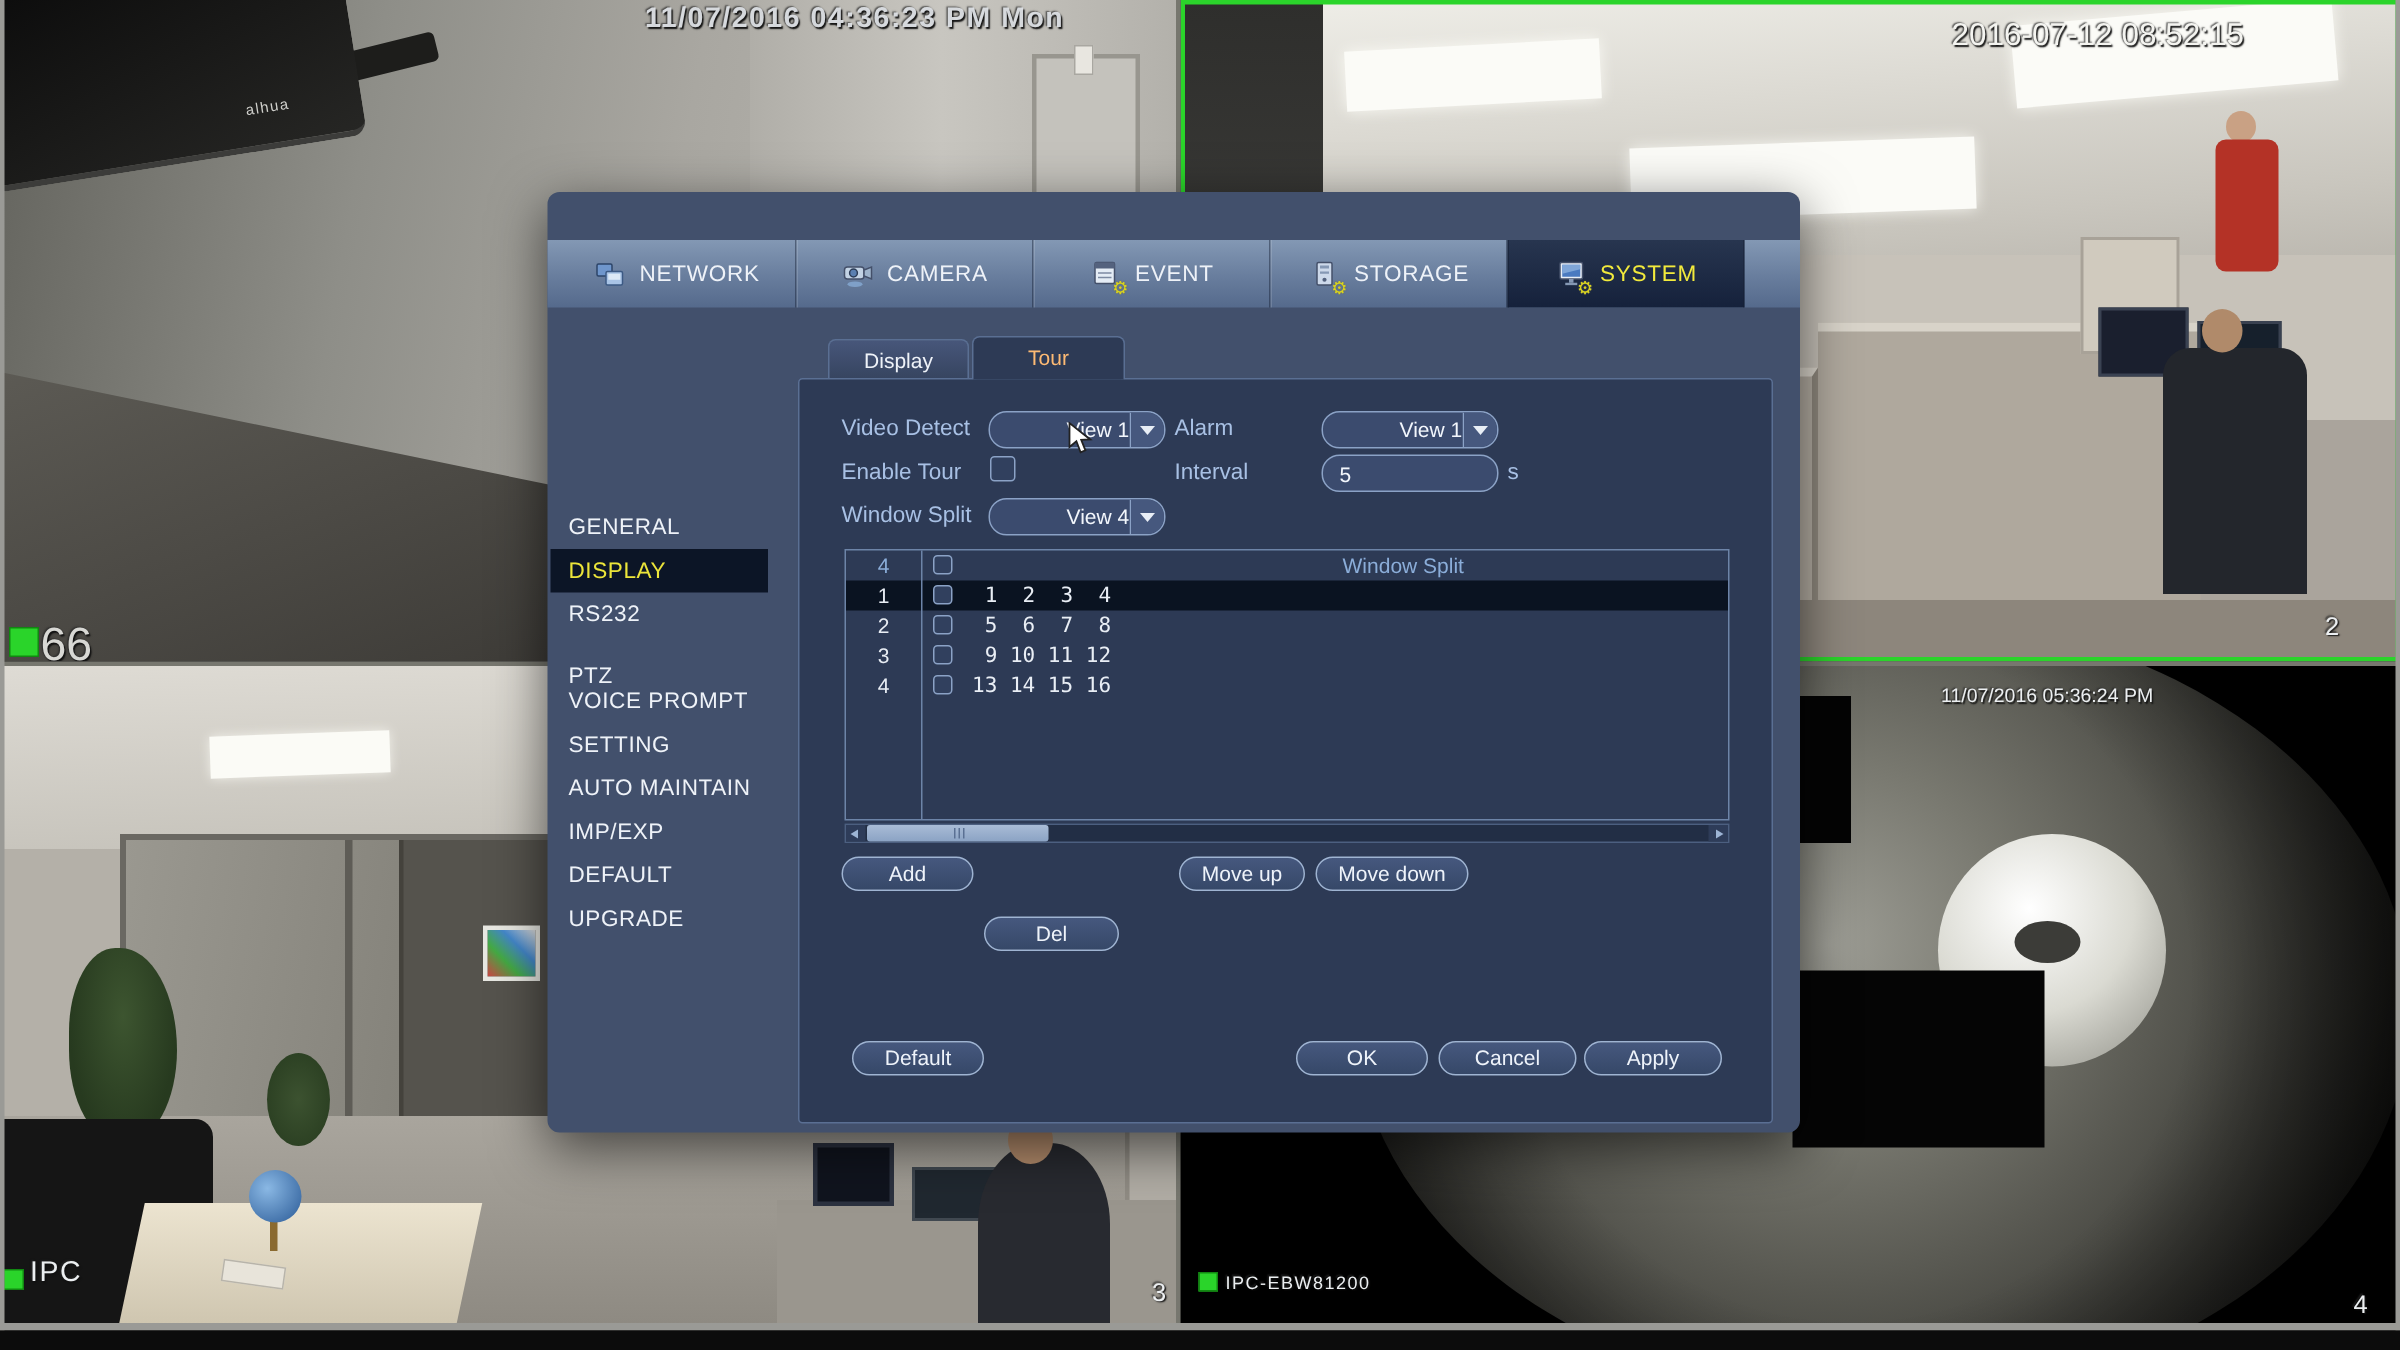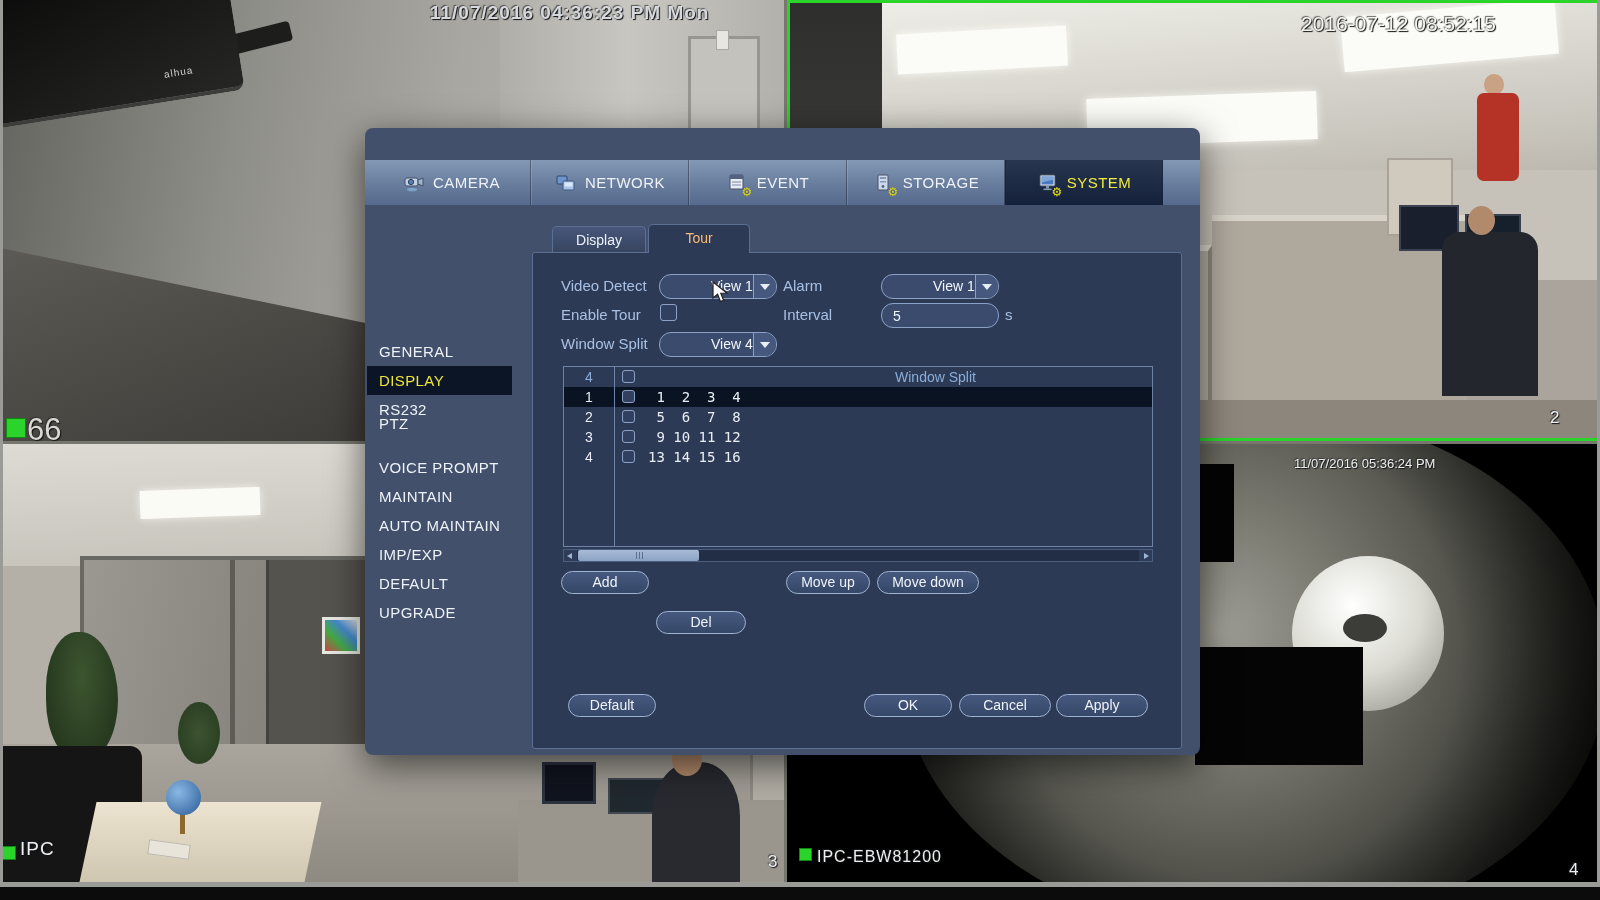--- a/index.html
+++ b/index.html
@@ -257,55 +257,55 @@
     <div class="c4-base abs"></div>
     <div class="c4-graycorner abs"></div>
     <div class="c4-fisheye abs"></div>
     <div class="c4-dome abs"></div>
     <div class="c4-dome-core abs"></div>
     <div class="c4-mask1 abs"></div>
     <div class="c4-mask2 abs"></div>
     <div class="c4-vignette"></div>
     <div class="osd" style="left:507px;top:12px;font-size:13px;">11/07/2016 05:36:24 PM</div>
     <div class="green-dot" style="left:12px;top:404px;width:13px;height:13px;"></div>
-    <div class="osd" style="left:30px;top:404px;font-size:16px;letter-spacing:1px;">IPC-EBW81200</div>
+    <div class="osd" style="left:30px;top:404px;font-size:12px;letter-spacing:1px;">IPC-EBW81200</div>
     <div class="osd" style="left:782px;top:416px;font-size:17px;">4</div>
   </div>
 
   <div id="divider-v"></div>
   <div id="divider-h"></div>
   <div id="edge-left" class="frame-edge"></div>
   <div id="edge-right" class="frame-edge"></div>
   <div id="edge-bottom" class="frame-edge"></div>
   <div id="bottom-black"></div>
 
   <div id="dialog" class="abs">
 
 
     <div id="dlg-tabbar" class="abs">
+      <div class="top-tab">
+        <span class="tab-icon">
+          <svg width="22" height="20" viewBox="0 0 22 20">
+              <rect x="2" y="3" width="10" height="8" rx="1" fill="#6f96cc" stroke="#2c4468"></rect>
+              <rect x="8" y="8" width="11" height="9" rx="1" fill="#a9c4e6" stroke="#3c5a84"></rect>
+              <rect x="9.5" y="9.5" width="8" height="4" fill="#dce9f6"></rect>
+            </svg>
+        </span>
+        <span>NETWORK</span>
+      </div>
       <div class="top-tab">
         <span class="tab-icon">
           <svg width="22" height="20" viewBox="0 0 22 20">
               <rect x="2" y="5" width="13" height="8" rx="2" fill="#c2d2e4" stroke="#44506a"></rect>
               <circle cx="8" cy="9" r="2.6" fill="#5a7fb0" stroke="#2c3c56"></circle>
               <path d="M15 7l5-2v8l-5-2z" fill="#9fb4cc" stroke="#44506a"></path>
               <ellipse cx="9" cy="16.5" rx="5" ry="1.8" fill="#7fa0c8"></ellipse>
             </svg>
         </span>
         <span>CAMERA</span>
-      </div>
-      <div class="top-tab">
-        <span class="tab-icon">
-          <svg width="22" height="20" viewBox="0 0 22 20">
-              <rect x="2" y="3" width="10" height="8" rx="1" fill="#6f96cc" stroke="#2c4468"></rect>
-              <rect x="8" y="8" width="11" height="9" rx="1" fill="#a9c4e6" stroke="#3c5a84"></rect>
-              <rect x="9.5" y="9.5" width="8" height="4" fill="#dce9f6"></rect>
-            </svg>
-        </span>
-        <span>NETWORK</span>
       </div>
       <div class="top-tab">
         <span class="tab-icon">
           <svg width="22" height="20" viewBox="0 0 22 20">
               <rect x="3" y="2" width="13" height="14" rx="1" fill="#e4ecf5" stroke="#44506a"></rect>
               <rect x="3" y="2" width="13" height="4" fill="#54627e"></rect>
               <line x1="5" y1="9" x2="14" y2="9" stroke="#7c8aa2"></line>
               <line x1="5" y1="12" x2="14" y2="12" stroke="#7c8aa2"></line>
             </svg>
           <span class="gear">⚙</span>
@@ -335,23 +335,23 @@
             </svg>
           <span class="gear">⚙</span>
         </span>
         <span>SYSTEM</span>
       </div>
     </div>
 
     <div class="side-item" style="top:209px;">GENERAL</div>
     <div class="side-item selected" style="top:238px;">DISPLAY</div>
     <div class="side-item" style="top:267px;">RS232</div>
-    <div class="side-item" style="top:281px;">PTZ</div>
+    <div class="side-item" style="top:308px;">PTZ</div>
     <div class="side-item" style="top:325px;">VOICE PROMPT</div>
-    <div class="side-item" style="top:354px;">MAINTAIN</div>
+    <div class="side-item" style="top:354px;">SETTING</div>
     <div class="side-item" style="top:383px;">AUTO MAINTAIN</div>
     <div class="side-item" style="top:412px;">IMP/EXP</div>
     <div class="side-item" style="top:441px;">DEFAULT</div>
     <div class="side-item" style="top:470px;">UPGRADE</div>
 
     <div id="subtab-display" class="sub-tab">Display</div>
     <div id="subtab-tour" class="sub-tab">Tour</div>
 
     <div id="panel" class="abs">
 

